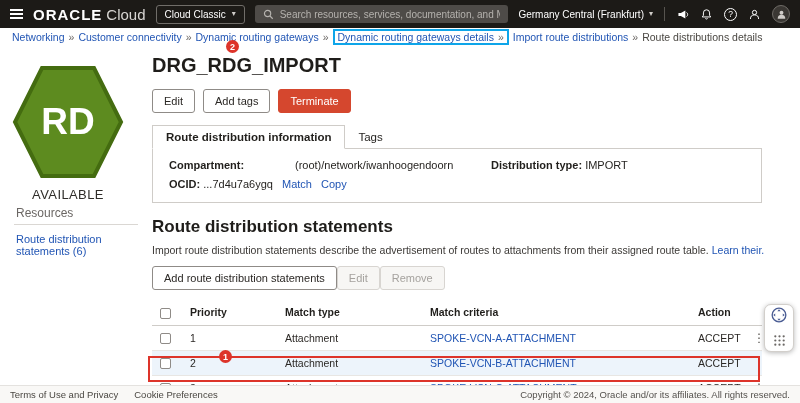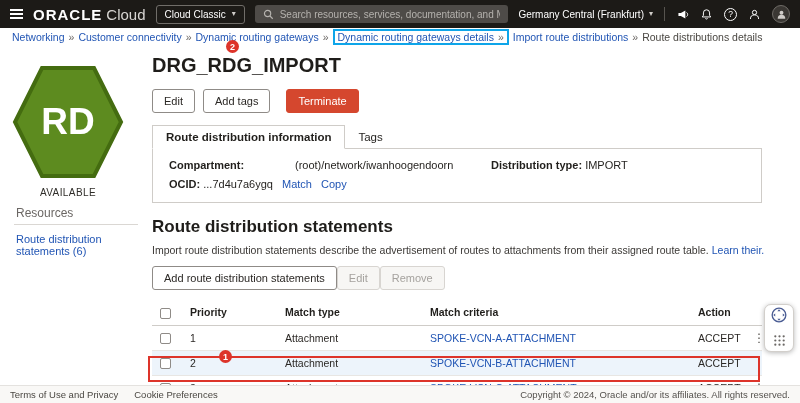--- a/index.html
+++ b/index.html
@@ -63,35 +63,35 @@
   }
 
   
   .sidebar { position:absolute; top:46px; left:0; width:150px; height:339px; }
   .hexwrap { position:absolute; left:12px; top:18px; width:112px; height:116px; }
   .hexwrap .hex-label {
     position:absolute; inset:0; display:flex; align-items:center; justify-content:center;
     color:#fff; font-size:37px; font-weight:bold;
   }
   .status { position:absolute; top:141px; left:0; width:136px; text-align:center;
-    font-size:10px; letter-spacing:.4px; color:#2f2d29; }
+    font-size:13px; letter-spacing:.4px; color:#2f2d29; }
   .res-head { position:absolute; top:160px; left:16px; font-size:12px; color:#6b6764; }
   .res-div { position:absolute; top:178px; left:14px; width:124px; border-top:1px solid #dad7d3; }
   .res-item { position:absolute; top:187px; left:16px; font-size:11px; color:#2155b4; cursor:pointer; }
 
   
   .main { position:absolute; left:152px; top:46px; width:610px; }
   .page-title { margin-top:8px; font-size:20px; font-weight:bold; color:#1f1d1a; }
   .actions { display:flex; gap:8px; margin-top:12px; }
   .btn {
     font-size:11px; padding:5px 11px; border-radius:3px; cursor:pointer;
     border:1px solid #8f8b87; background:#fff; color:#2b2825;
     font-family:"Liberation Sans", sans-serif;
   }
-  .btn-danger { background:#d5472e; border-color:#d5472e; color:#fff;margin-left:8px; }
+  .btn-danger { background:#d5472e; border-color:#d5472e; color:#fff; }
   .btn-disabled { color:#a5a29e; border-color:#d8d5d1; background:#f7f6f4; cursor:default; }
 
   .tabs { display:flex; align-items:flex-end; margin-top:12px; }
   .tab { font-size:11.5px; padding:5px 13px; cursor:pointer; }
   .tab.active {
     font-weight:bold; background:#fff; border:1px solid #cfccc8; border-bottom:1px solid #fff;
     margin-bottom:-1px; position:relative; z-index:2;
   }
   .infocard {
     border:1px solid #cfccc8; background:#fff; padding:10px 16px 12px 16px;

